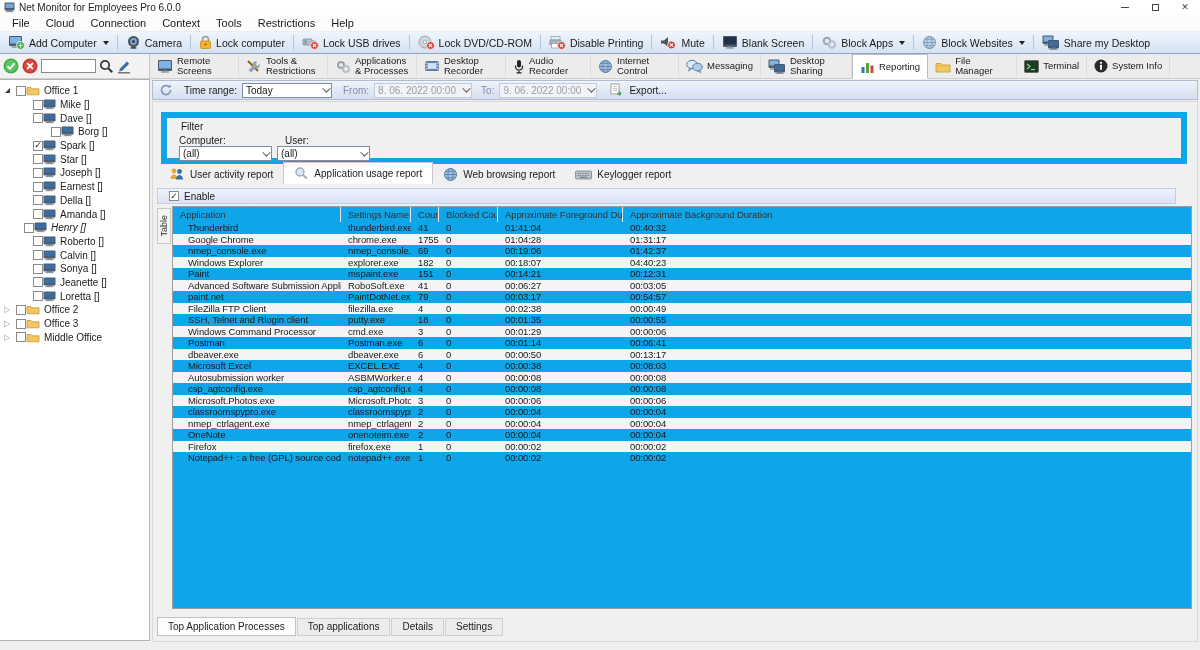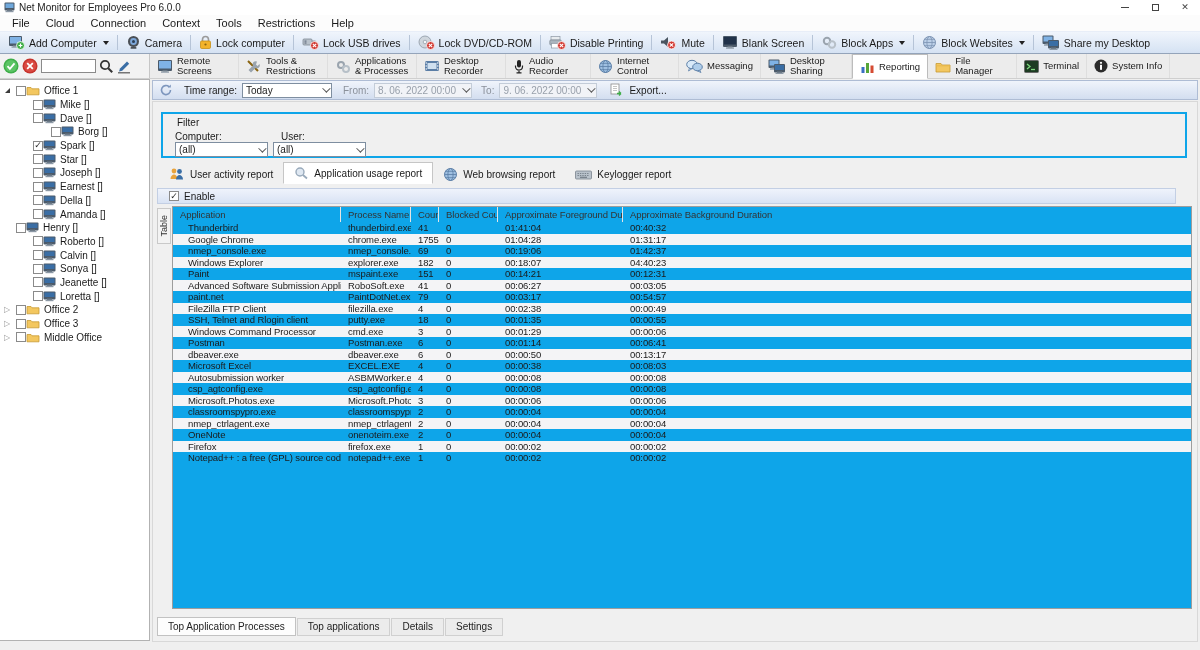--- a/index.html
+++ b/index.html
@@ -66,22 +66,22 @@
   .combo { background:#fff; border:1px solid #7e8ea0; height:15px; display:inline-flex;
     align-items:center; font-size:10px; padding-left:3px; position:relative; }
   .combo .chev { margin-left:auto; margin-right:3px; width:6px; height:6px;
     border-right:1.4px solid #555; border-bottom:1.4px solid #555; transform:rotate(45deg) translateY(-2px); }
   .combo.disabled { background:#f1f3f7; border-color:#c3ccd8; color:#98a0ab; }
   .dim { color:#8b919b; }
 
   
   .mainpanel { left:152px; top:101px; width:1046px; height:541px; background:#f0f0f0;
     border:1px solid #d8d8d8; }
-  .filter-box { position:absolute; left:8px; right:10px; top:10px; height:46px;
-    border:2px solid #0ea5e9;text-align:right; }
+  .filter-box { position:absolute; left:8px; right:10px; top:10px; height:52px;
+    border:6px solid #0ea5e9;text-align:right; }
   .filter-legend { position:absolute; left:12px; top:3px; font-size:10px; color:#1a1a1a; background:#f0f0f0; padding:0 2px; }
   .flt-label { position:absolute; font-size:10px; color:#1a1a1a; }
   .flt-combo { position:absolute; width:93px; }
 
   .report-tabs { position:absolute; left:6px; top:60px; height:22px; display:flex; font-size:10px; align-items:flex-end; }
   .rtab { display:flex; align-items:center; gap:5px; padding:0 10px; height:20px; color:#1a1a1a; }
   .rtab.active { background:#fff; border:1px solid #c6c6c6; border-bottom-color:#fff; height:22px; }
 
   .enable-bar { position:absolute; left:4px; right:21px; top:86px; height:16px;
     background:linear-gradient(#eff3fb,#d9e3f4); border:1px solid #c3cfe4;
@@ -561,21 +561,21 @@
       <span class="icon16">
         <svg width="13" height="11" viewBox="0 0 13 11" xmlns="http://www.w3.org/2000/svg">
           <rect x="0.5" y="0.5" width="12" height="8" rx="1" fill="#4b5a6a"></rect>
           <rect x="1.5" y="1.5" width="10" height="4.5" fill="#3a6ea5"></rect>
           <rect x="4" y="7.5" width="5" height="1.6" fill="#6b7885"></rect>
           <rect x="2.5" y="8.9" width="8" height="1.3" fill="#8b98a5"></rect>
         </svg>
       </span>
       <span class="lbl">Amanda []</span>
     </div>
-    <div class="tree-row" style="padding-left: 10px;">
+    <div class="tree-row" style="padding-left: 18px; font-style: italic;">
       <span class="cb"></span>
       <span class="icon16">
         <svg width="13" height="11" viewBox="0 0 13 11" xmlns="http://www.w3.org/2000/svg">
           <rect x="0.5" y="0.5" width="12" height="8" rx="1" fill="#4b5a6a"></rect>
           <rect x="1.5" y="1.5" width="10" height="4.5" fill="#3a6ea5"></rect>
           <rect x="4" y="7.5" width="5" height="1.6" fill="#6b7885"></rect>
           <rect x="2.5" y="8.9" width="8" height="1.3" fill="#8b98a5"></rect>
         </svg>
       </span>
       <span class="lbl">Henry []</span>
@@ -768,21 +768,21 @@
     <span>Enable</span>
   </div>
 
   <div class="side-tab">
     <span>Table</span>
   </div>
 
   <div class="table-wrap">
     <div class="thead">
         <div>Application</div>
-        <div>Process Name</div>
+        <div>Settings Name</div>
         <div>Count</div>
         <div>Blocked Count</div>
         <div>Approximate Foreground Duration</div>
         <div>Approximate Background Duration</div>
       </div>
     <div>
         <div class="trow">
           <div>Thunderbird</div>
           <div>thunderbird.exe</div>
           <div>41</div>

